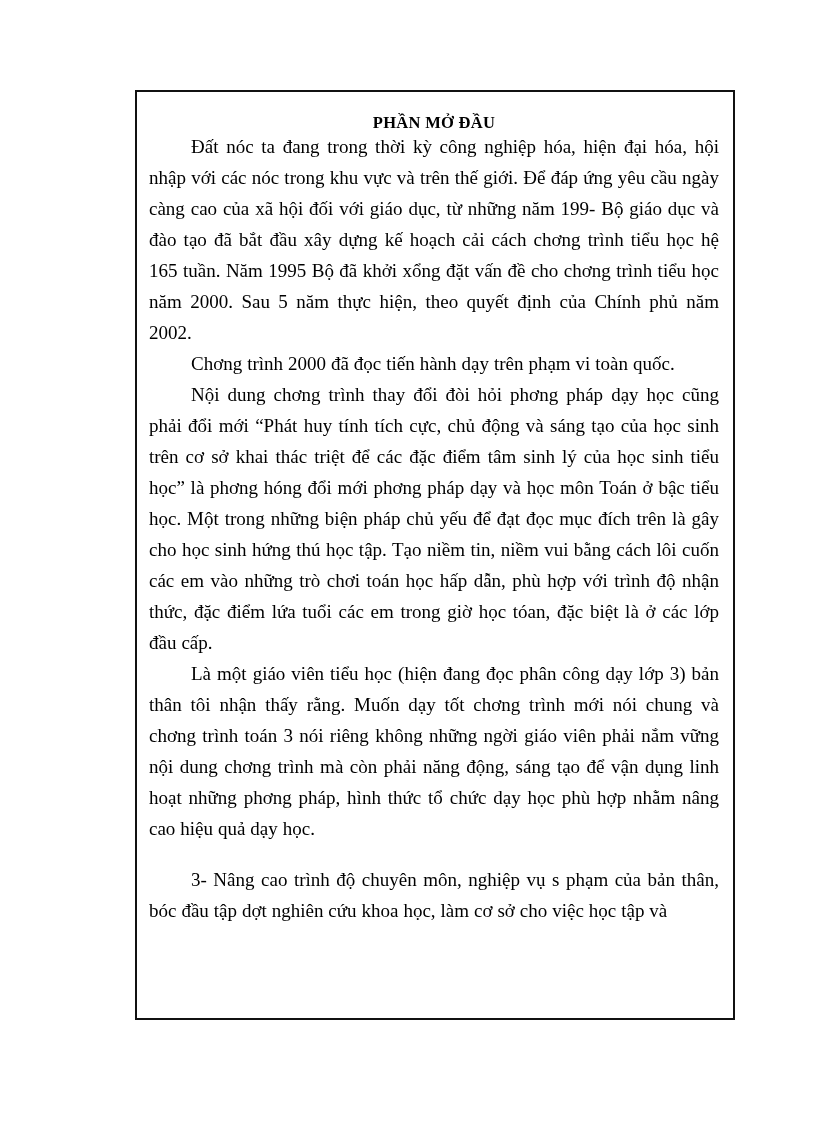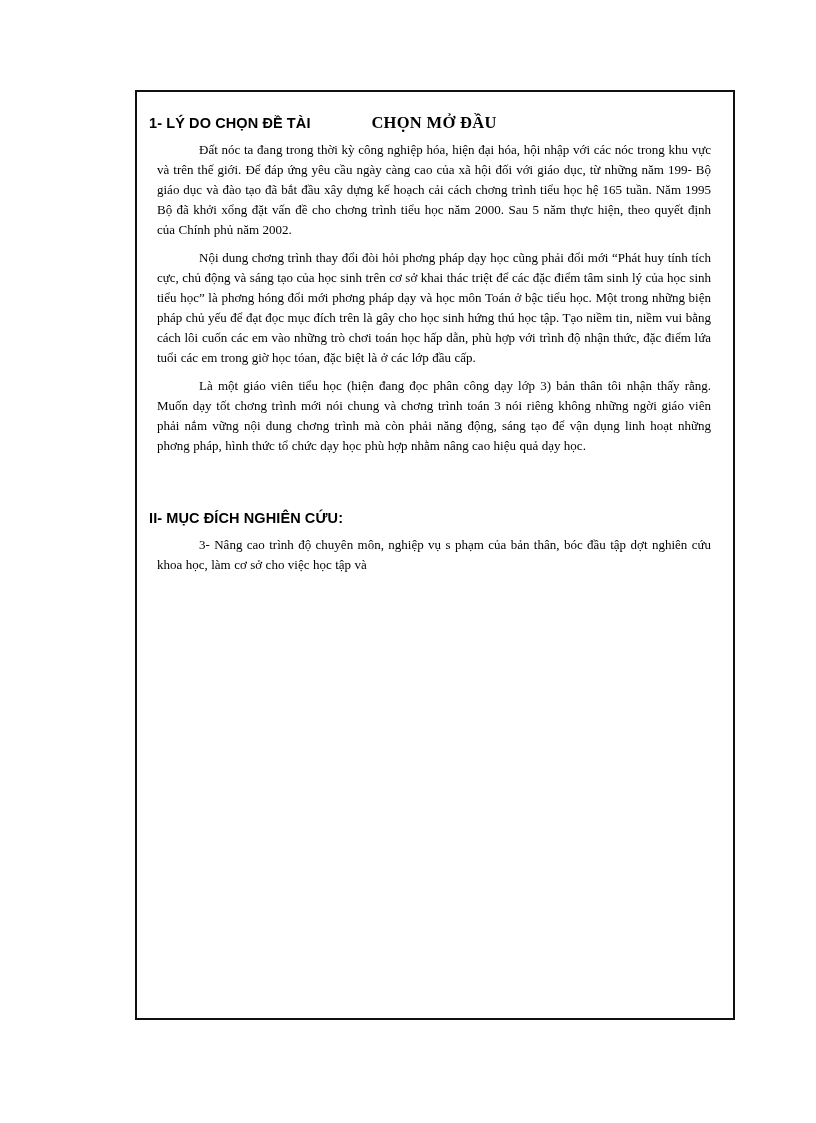--- a/index.html
+++ b/index.html
@@ -68,53 +68,52 @@
     text-align: left;
   }
 
   .section-heading.spaced {
     margin: 26px 0 0 0;
   }
 
   
   .para {
     font-family: "Liberation Serif", "DejaVu Serif", serif;
-    font-size: 13px;
-    line-height: 20px;
+    font-size: 19px;
+    line-height: 31px;
     text-align: justify;
     text-justify: inter-word;
-    margin: 8px;
+    margin: 0;
     text-indent: 42px;
     word-spacing: 0.2px;
   }
   .gap-md { height: 20px; }
 </style>
 </head>
 <body>
 
 <div id="page">
   <div id="doc-frame">
     <div id="doc-body">
 
-      <div class="main-heading">CHỌN MỞ ĐẦU</div>
+      <div class="main-heading">PHẦN MỞ ĐẦU</div>
 
-      <div class="section-heading">1- LÝ DO CHỌN ĐỀ TÀI</div>
 
       <p class="para">Đất nóc  ta đang trong thời kỳ công nghiệp hóa, hiện đại hóa, hội nhập với các nóc  trong khu vực và trên thế giới. Để đáp ứng yêu cầu ngày càng cao của xã hội đối với giáo dục, từ những năm 199- Bộ giáo dục và đào tạo đã bắt đầu xây dựng kế hoạch cải cách chơng  trình tiểu học hệ 165 tuần. Năm 1995 Bộ đã khởi xổng  đặt vấn đề cho chơng trình tiểu học năm 2000. Sau 5 năm thực hiện, theo quyết định của Chính phủ năm 2002.</p>
 
+      <p class="para">Chơng  trình 2000 đã đọc  tiến hành dạy trên phạm vi toàn quốc.</p>
 
       <p class="para">Nội dung chơng  trình thay đổi đòi hỏi phơng  pháp dạy học cũng phải đổi mới “Phát huy tính tích cực, chủ động và sáng tạo của học sinh trên cơ sở khai thác triệt để các đặc điểm tâm sinh lý của học sinh tiểu học” là phơng  hóng  đổi mới phơng  pháp dạy và học môn Toán ở bậc tiểu học. Một trong những biện pháp chủ yếu để đạt đọc  mục đích trên là gây cho học sinh hứng thú học tập. Tạo niềm tin, niềm vui bằng cách lôi cuốn các em vào những trò chơi toán học hấp dẫn, phù hợp với trình độ nhận thức, đặc điểm lứa tuổi các em trong giờ học tóan, đặc biệt là ở các lớp đầu cấp.</p>
 
       <p class="para">Là một giáo viên tiểu học (hiện đang đọc  phân công dạy lớp 3) bản thân tôi nhận thấy rằng. Muốn dạy tốt chơng  trình mới nói chung và chơng  trình toán 3 nói riêng không những ngời  giáo viên phải nắm vững nội dung chơng  trình mà còn phải năng động, sáng tạo để vận dụng linh hoạt những phơng  pháp, hình thức tổ chức dạy học phù hợp nhằm nâng cao hiệu quả dạy học.</p>
 
 
 
       <div class="gap-md"></div>
 
-      <div class="section-heading spaced">II- MỤC ĐÍCH NGHIÊN CỨU:</div>
 
 
 
       <p class="para">3- Nâng cao trình độ chuyên môn, nghiệp vụ s  phạm của bản thân, bóc  đầu tập dợt  nghiên cứu khoa học, làm cơ sở cho việc học tập và</p>
 
     </div>
   </div>
 </div>
 
 </body></html>

